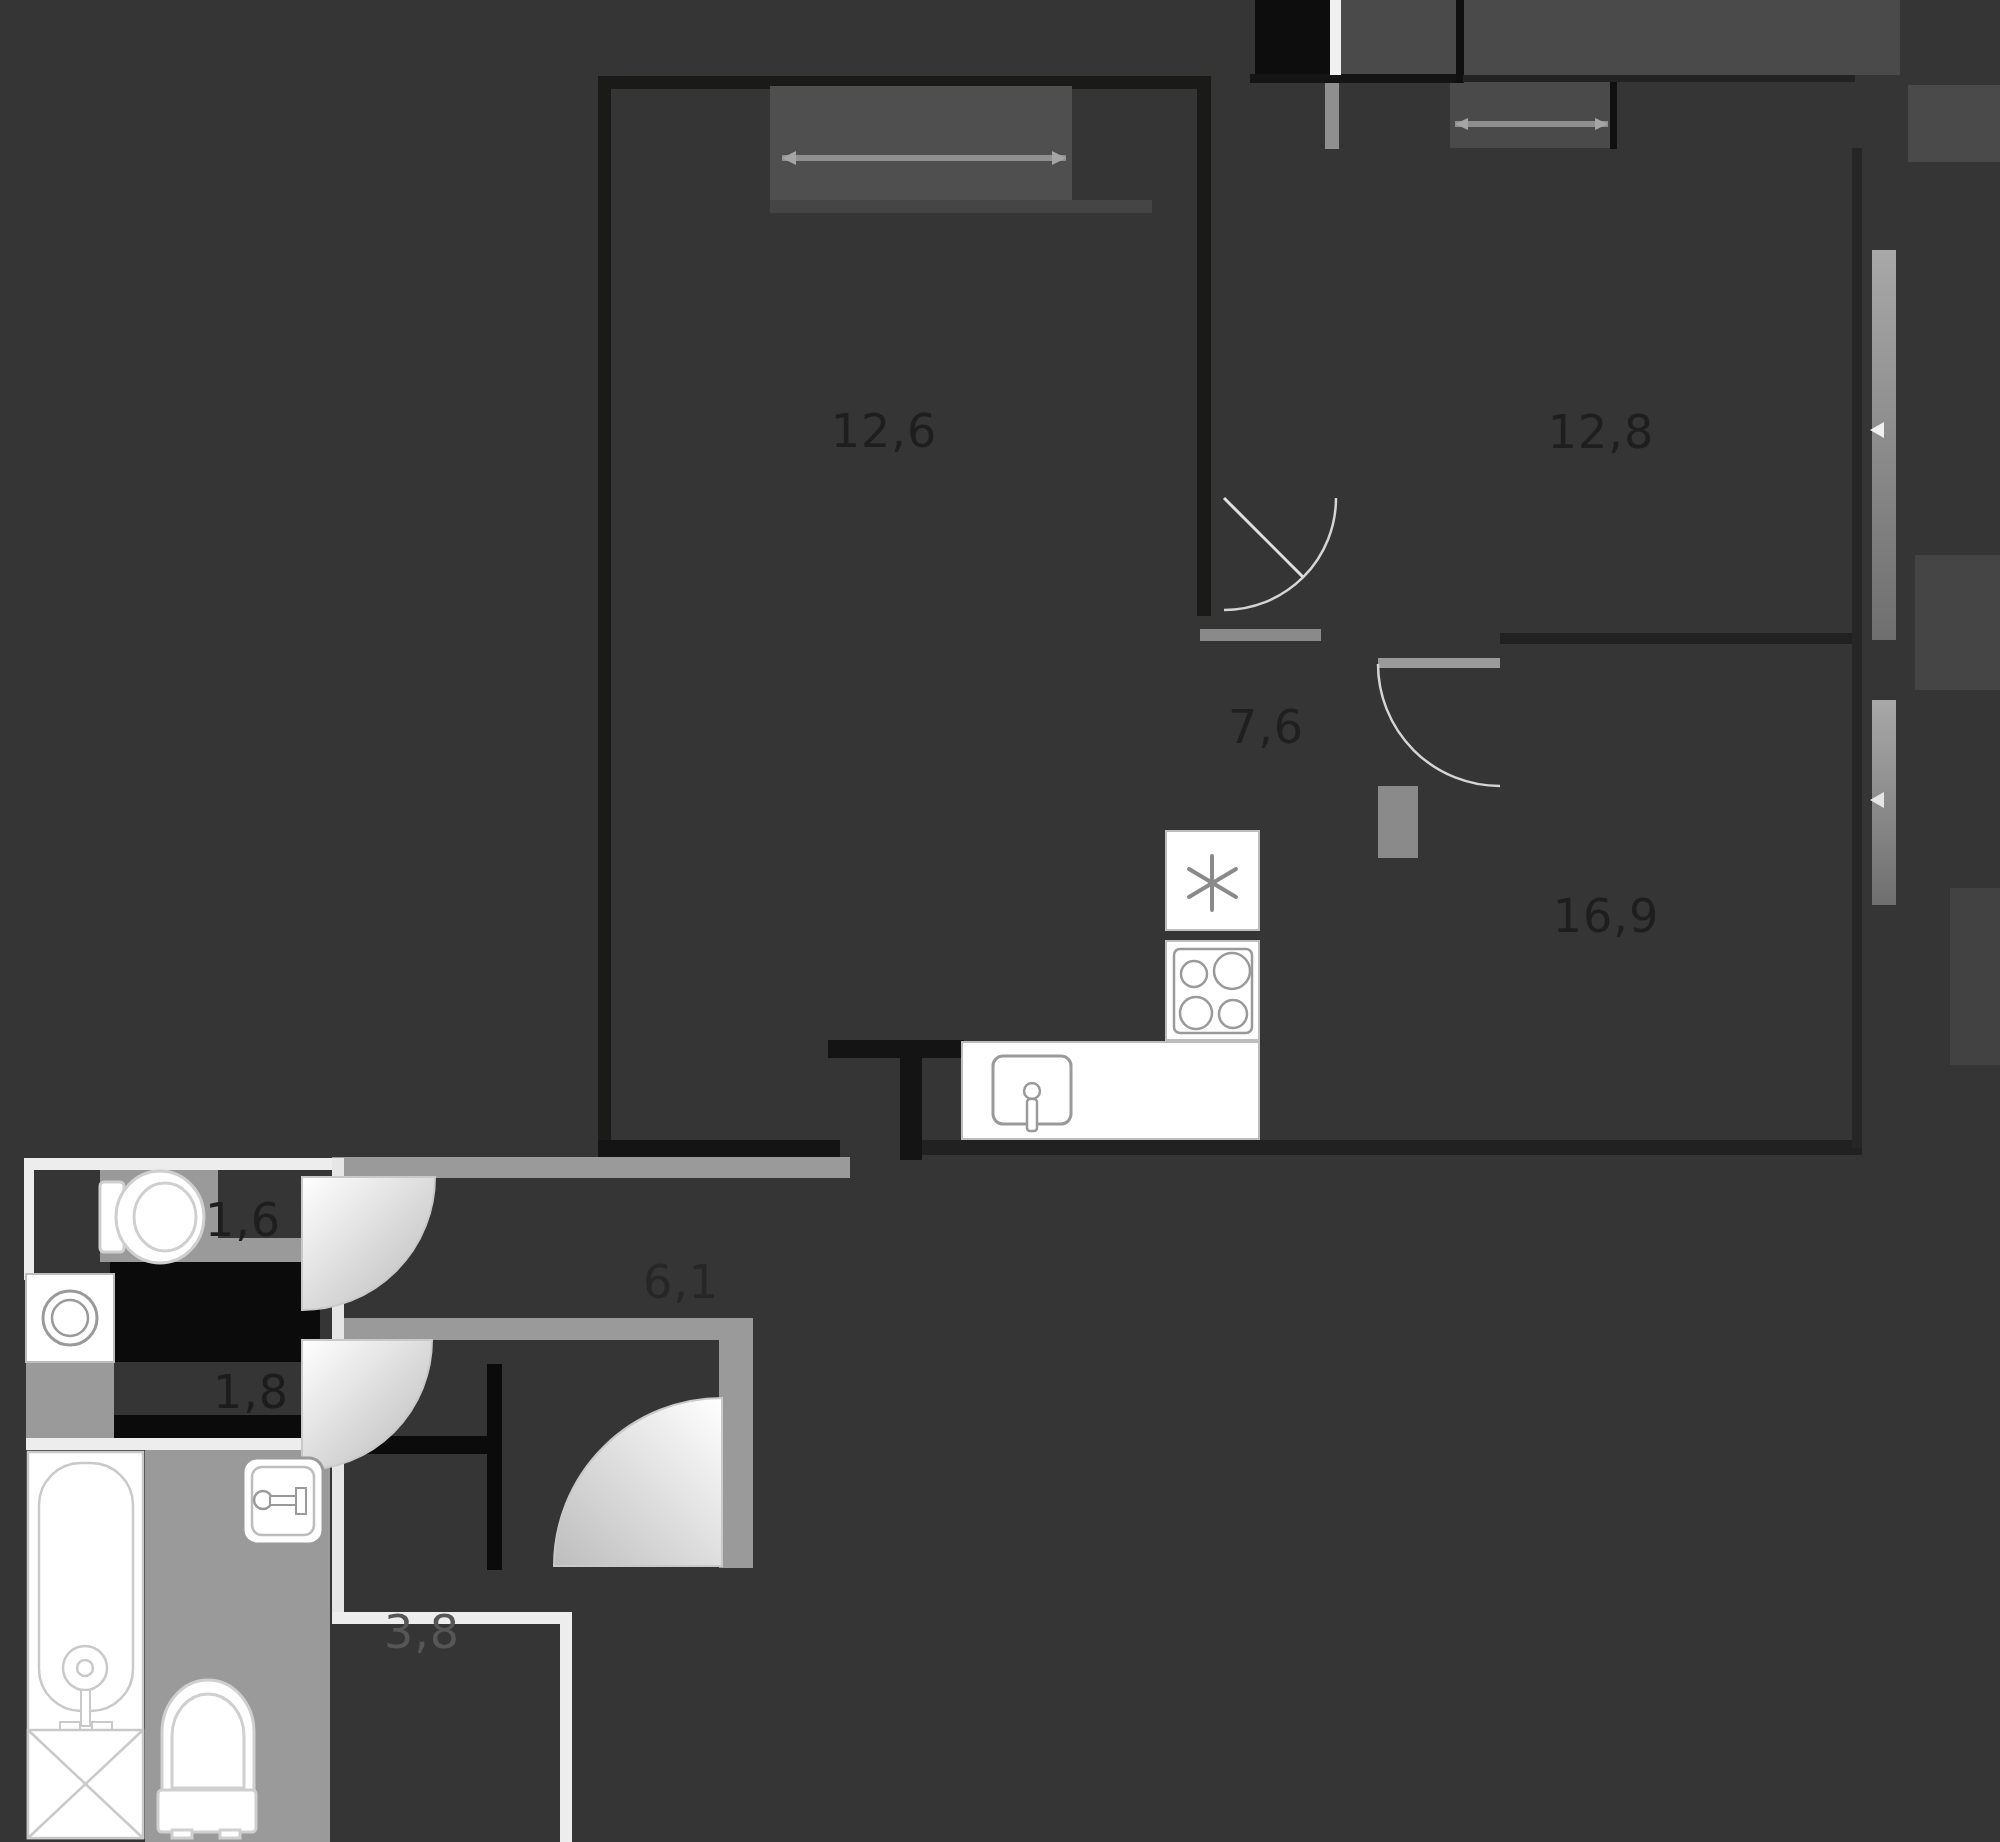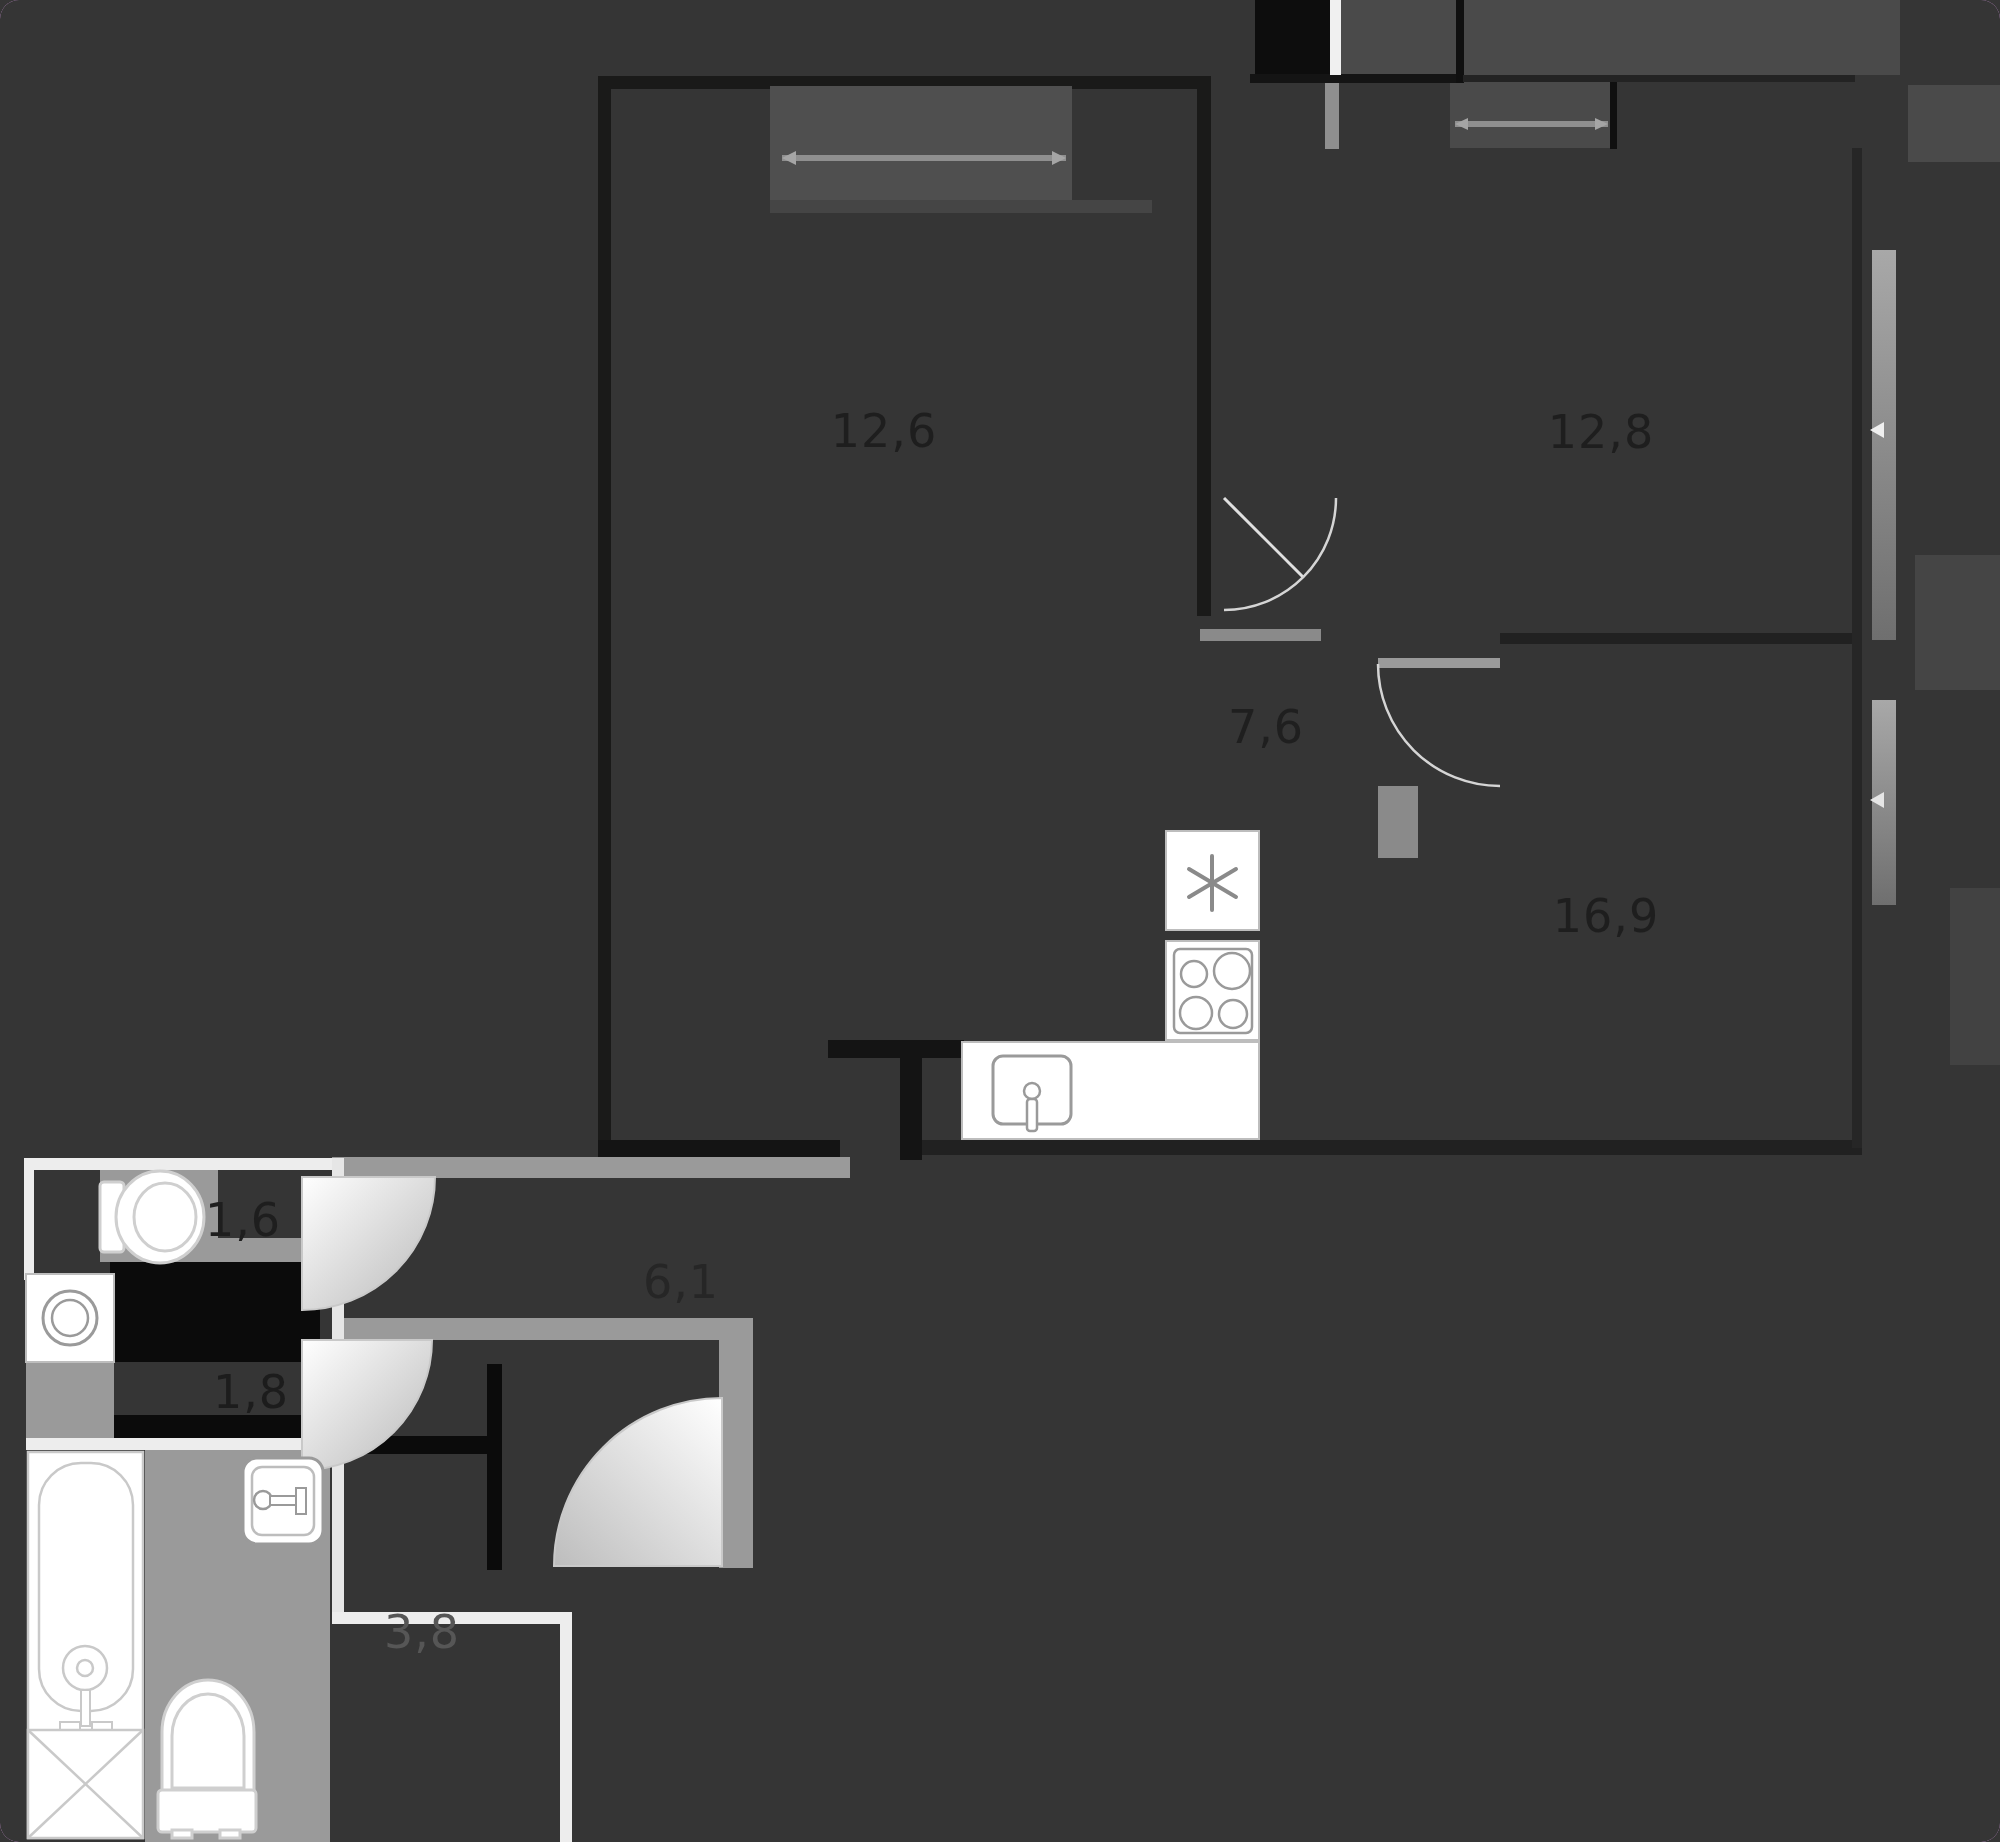--- a/index.html
+++ b/index.html
@@ -1,16 +1,16 @@
 <!DOCTYPE html>
 <html><head>
 <meta charset="utf-8">
 <style>
   html,body{margin:0;padding:0;background:#353535;}
-  .stage{position:relative;width:2000px;height:1842px;background:#f0abfc;overflow:hidden;border-radius:19px;}
+  .stage{position:relative;width:2000px;height:1842px;background:#f0abfc;overflow:hidden;}
   svg{display:block;}
   text.area-label{font-family:"DejaVu Sans","Liberation Sans",sans-serif;font-size:46px;letter-spacing:1px;}
 </style>
 </head>
 <body>
 
 <div class="stage">
 <svg width="2000" height="1842" viewBox="0 0 2000 1842">
   <defs>
     <linearGradient id="doorGrad" x1="0" y1="0" x2="1" y2="1">

